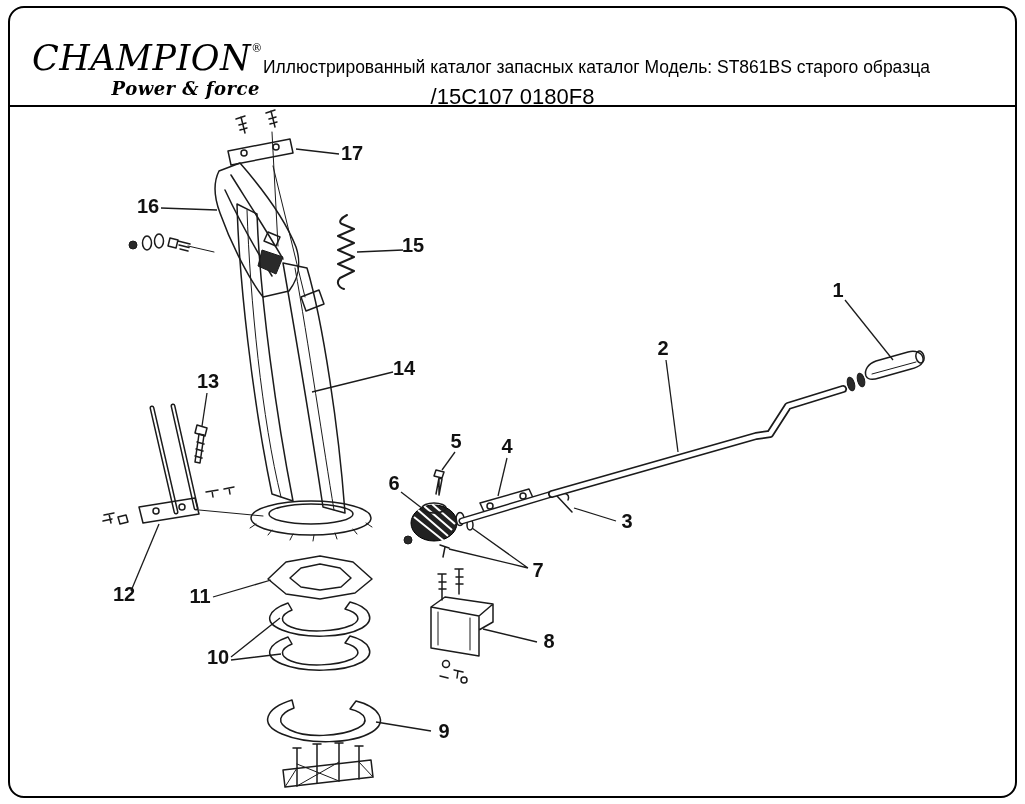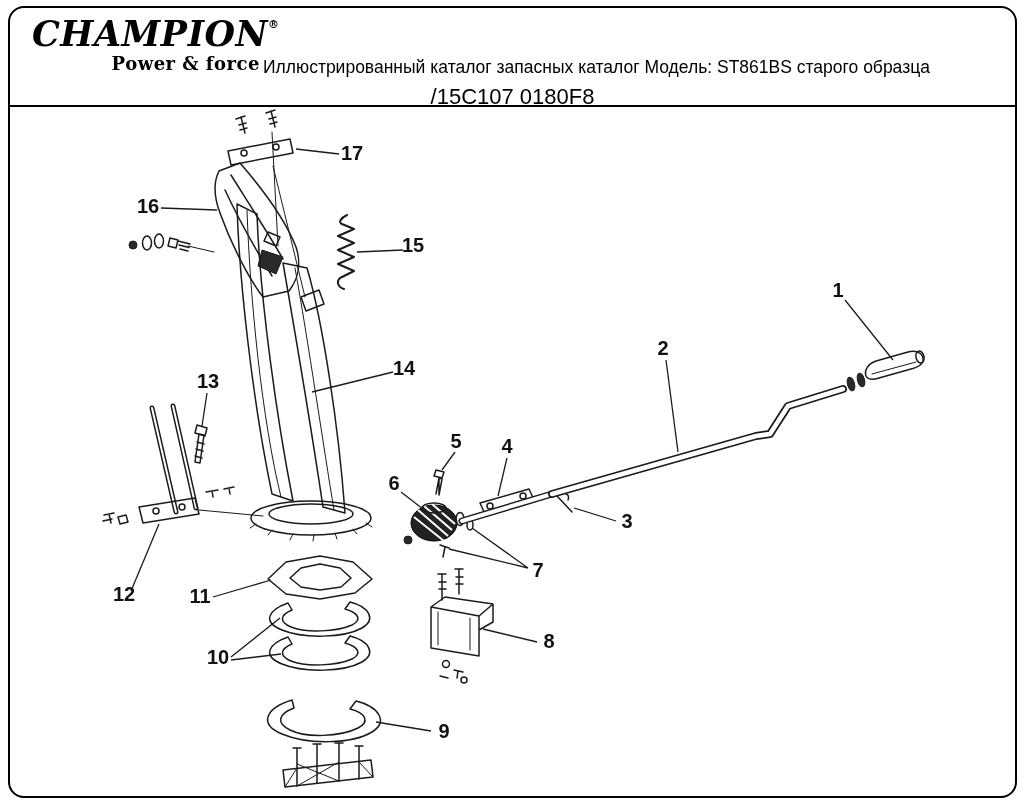--- a/index.html
+++ b/index.html
@@ -2,24 +2,24 @@
 <html><head>
 <meta charset="utf-8">
 <style>
   html,body{margin:0;padding:0;background:#fff;}
   #page{position:relative;width:1025px;height:804px;background:#ffffff;overflow:hidden;
         font-family:"Liberation Sans",sans-serif;color:#000;}
   .frame{position:absolute;left:8px;top:6px;right:8px;bottom:6px;
          border:2px solid #000;border-radius:16px;}
   .header-rule{position:absolute;left:10px;right:10px;top:105px;border-top:2px solid #000;}
   .logo{position:absolute;left:32px;top:16px;width:232px;}
-  .brand{font-family:"DejaVu Serif","Liberation Serif",serif;font-style:italic;font-weight:bold;
-         font-size:35px;letter-spacing:.5px;line-height:1;white-space:nowrap;}
+  .brand{font-family:"DejaVu Serif","Liberation Serif",serif;font-style:italic;font-weight:normal;
+         font-size:35px;letter-spacing:.5px;line-height:1;white-space:nowrap;margin-top:25px;}
   .brand sup{font-size:11px;font-style:normal;vertical-align:18px;}
-  .tagline{font-family:"DejaVu Serif","Liberation Serif",serif;font-weight:bold;
+  .tagline{font-family:"DejaVu Serif","Liberation Serif",serif;font-style:italic;font-weight:bold;
            font-size:18px;text-align:right;padding-right:4px;margin-top:2px;letter-spacing:.5px;}
   .title-line1{position:absolute;left:263px;top:57px;font-size:17.5px;white-space:nowrap;}
   .title-line2{position:absolute;left:0;top:84px;width:1025px;text-align:center;font-size:22px;}
   svg{position:absolute;left:0;top:0;}
   .ln{fill:none;stroke:#1b1b1b;stroke-width:1.5;stroke-linejoin:round;stroke-linecap:round;}
   .thin{fill:none;stroke:#1b1b1b;stroke-width:1;stroke-linejoin:round;stroke-linecap:round;}
   .fillD{fill:#2a2a2a;stroke:#1b1b1b;stroke-width:1;}
   .tubeO{stroke:#1b1b1b;fill:none;stroke-linejoin:round;stroke-linecap:round;}
   .tubeI{stroke:#ffffff;fill:none;stroke-linejoin:round;stroke-linecap:round;}
   .leader{stroke:#1b1b1b;stroke-width:1.3;fill:none;}

